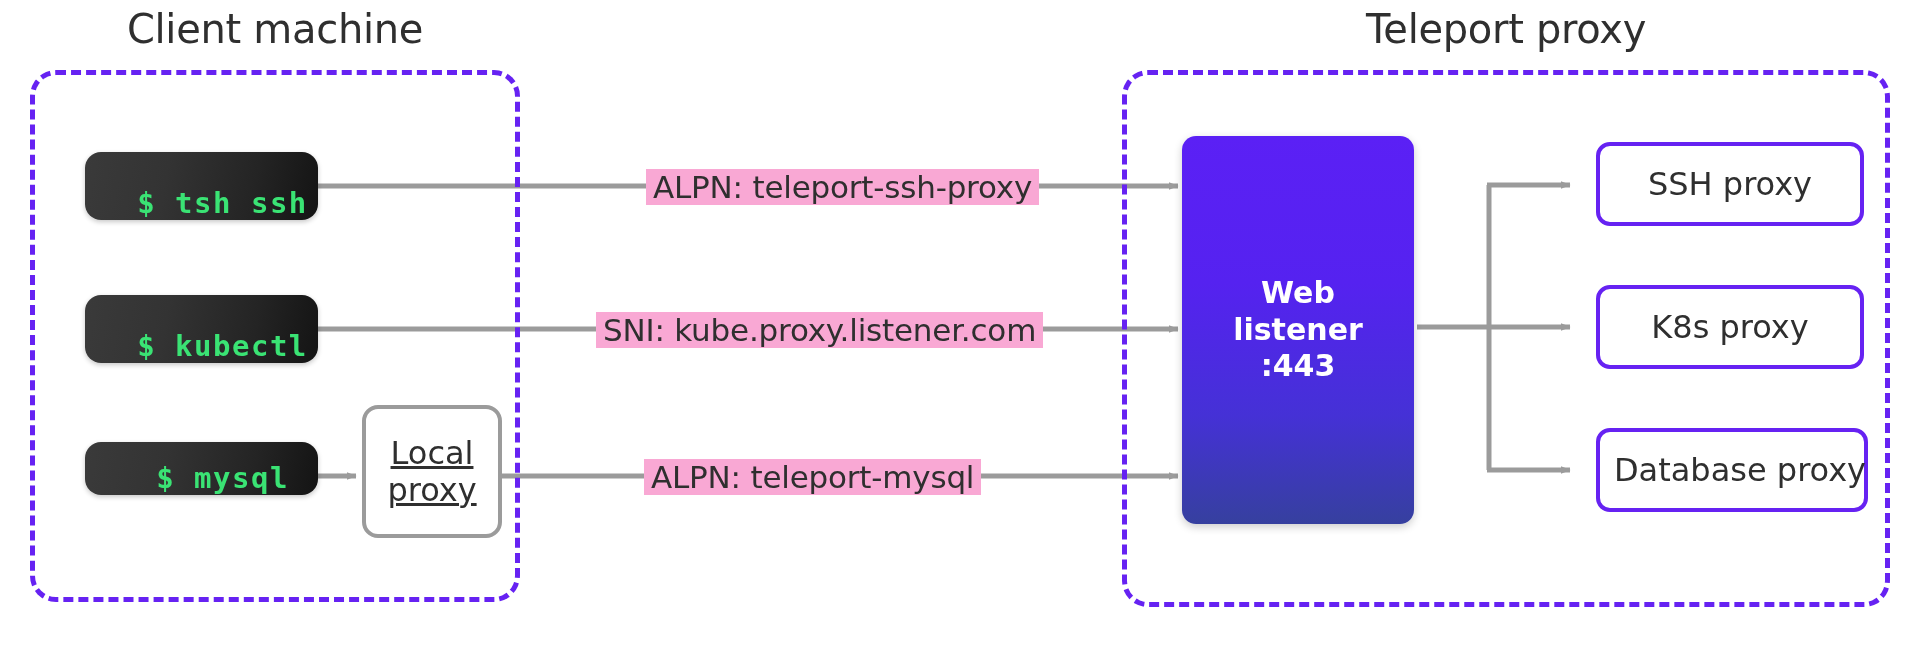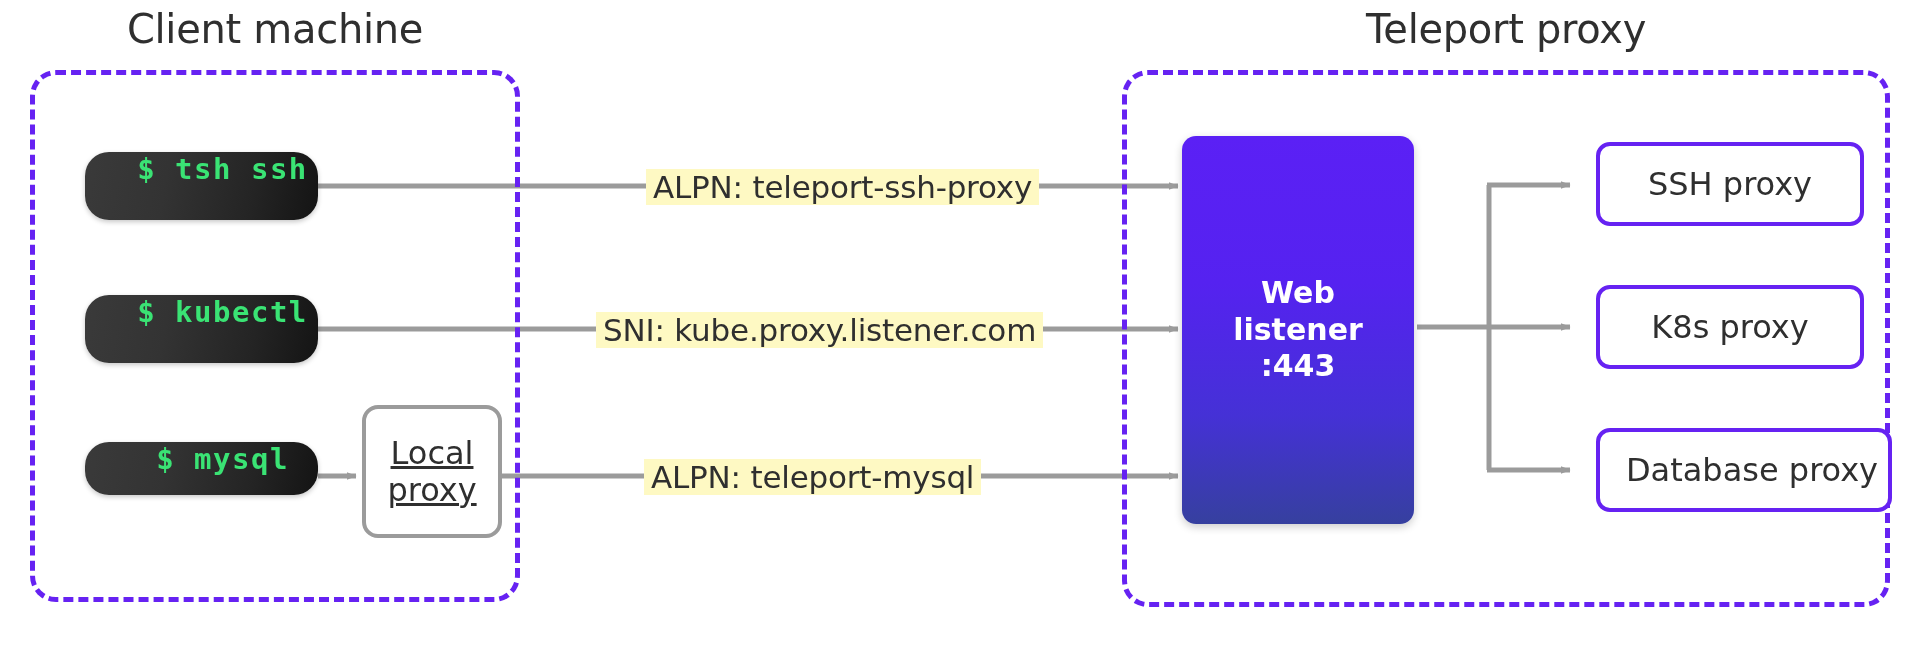--- a/index.html
+++ b/index.html
@@ -38,24 +38,24 @@
     font-weight: 400;
     white-space: nowrap;
     text-align: center;
     letter-spacing: -0.3px;
   }
 
   
   .term {
     position: absolute;
     box-sizing: border-box;
-    border-radius: 24px;
+    border-radius: 16px;
     background: linear-gradient(100deg, #3a3a3a 0%, #333333 35%, #242424 72%, #141414 100%);
     display: flex;
-    align-items: flex-start;
+    align-items: flex-end;
     box-shadow: 0 2px 5px rgba(0,0,0,0.22);
     padding-left: 48px;
   }
   .term-text {
     font-family: "DejaVu Sans Mono", monospace;
     font-weight: 700;
     font-size: 29px;
     color: #3ae374;
     letter-spacing: 1.5px;
     white-space: nowrap;
@@ -116,21 +116,21 @@
     line-height: 1.22;
     text-align: center;
     font-family: "DejaVu Sans", sans-serif;
   }
 
   
   .edge-label {
     position: absolute;
     font-size: 31px;
     color: #2f2f2f;
-    background: #fef9c3;
+    background: #f9a8d4;
     white-space: nowrap;
     padding: 0 7px;
     font-family: "DejaVu Sans", sans-serif;
     letter-spacing: -0.2px;
   }
   svg.wires {
     position: absolute;
     left: 0;
     top: 0;
     width: 1924px;
@@ -205,17 +205,17 @@
   </div>
 
   <div class="box-purple" style="left:1576px; top:142px; width:268px; height:84px;">
     <span>SSH proxy</span>
   </div>
 
   <div class="box-purple" style="left:1576px; top:285px; width:268px; height:84px;">
     <span>K8s proxy</span>
   </div>
 
-  <div class="box-purple" style="left:1576px; top:428px; width:296px; height:84px;padding-left:16px;">
+  <div class="box-purple" style="left:1576px; top:428px; width:272px; height:84px;padding-left:16px;">
     <span>Database proxy</span>
   </div>
 
 </div>
 
 </body></html>

